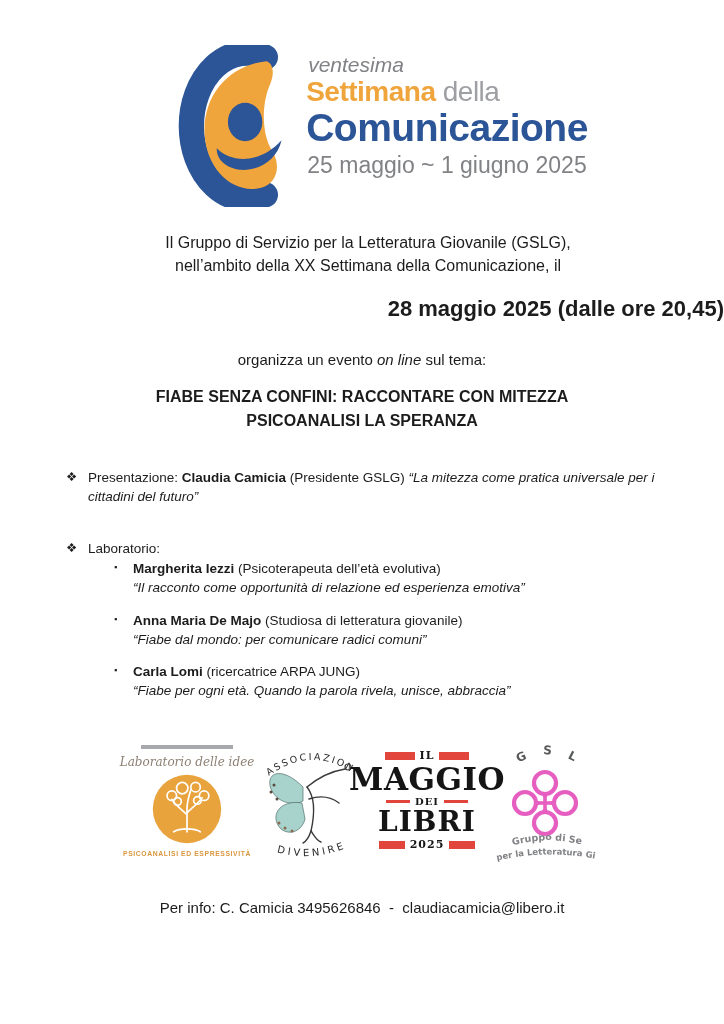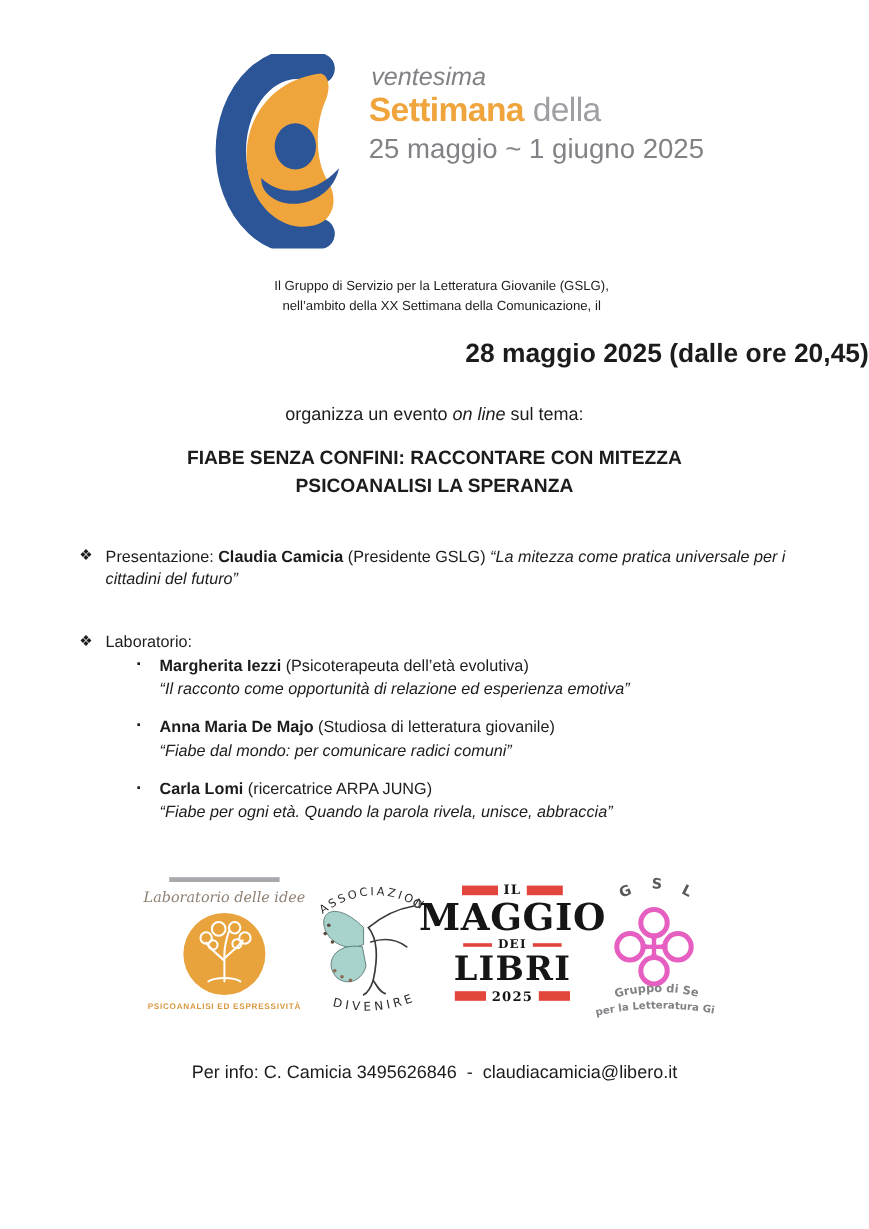--- a/index.html
+++ b/index.html
@@ -17,21 +17,21 @@
   .logo-wrap { display:flex; justify-content:center; align-items:flex-start;padding-left:40px; }
   .logo-mark { width:122px; height:162px; flex:none; }
   .logo-text { display:flex; flex-direction:column; margin-left:8px; padding-top:8px; }
   .lt-ventesima { color:#808285; font-style:italic; font-size:21px; line-height:1.1; margin-left:2px; }
   .lt-line1 { font-size:28px; font-weight:bold; color:#f0a43c; line-height:1.15; letter-spacing:-0.5px; }
   .lt-line1 .gray { color:#9d9fa2; font-weight:400; }
   .lt-line2 { font-size:39px; font-weight:bold; color:#2b5597; line-height:1.05; letter-spacing:-0.5px; }
   .lt-dates { font-size:23px; color:#808285; margin-top:3px;text-align:center; }
 
   
-  .intro { margin-top:25px; text-align:center; font-size:11px; line-height:1.42;padding-left:12px; }
+  .intro { margin-top:25px; text-align:center; font-size:16px; line-height:1.42;padding-left:12px; }
   .date-heading { margin-top:19px; text-align:right; font-size:22px; font-weight:bold; }
   .organizza { margin-top:29px; text-align:center; font-size:15px; }
   .event-title { margin-top:17px; text-align:center; font-size:16px; font-weight:bold; line-height:1.45; }
 
   
   .bullet-block { display:flex; margin-left:66px; margin-right:50px; font-size:13.5px; line-height:1.42; }
   .b-diamond { width:22px; flex:none; font-size:12.5px; padding-top:1px; color:#1c1c1c; }
   .presentazione { margin-top:36px; }
   .interventi { margin-top:33px; }
   .speakers { margin-left:114px; margin-right:60px; }
@@ -86,20 +86,21 @@
 
       <path d="M89,16 C52,20 26,50 28,88 C30,124 57,148 84,141 C99,137 104,120 95,105 C84,88 84,58 93,38 C97,28 96,18 89,16 Z" fill="#f0a43c"></path>
 
       <ellipse cx="68" cy="76" rx="17" ry="19" fill="#2b5597"></ellipse>
 
       <path d="M40,102 C56,118 84,116 104,94 C98,122 62,132 45,115 C40,110 40,104 40,102 Z" fill="#2b5597"></path>
     </svg>
     <div class="logo-text">
       <span class="lt-ventesima">ventesima</span>
       <div class="lt-line1"><span>Settimana</span><span class="gray"> della</span></div>
+      <div class="lt-line2">Comunicazione</div>
       <div class="lt-dates">25 maggio ~ 1 giugno 2025</div>
     </div>
   </div>
 
   <div class="intro">
     <div>Il Gruppo di Servizio per la Letteratura Giovanile (GSLG),</div>
     <div>nell’ambito della XX Settimana della Comunicazione, il</div>
   </div>
 
   <div class="date-heading">28 maggio 2025 (dalle ore 20,45)</div>

